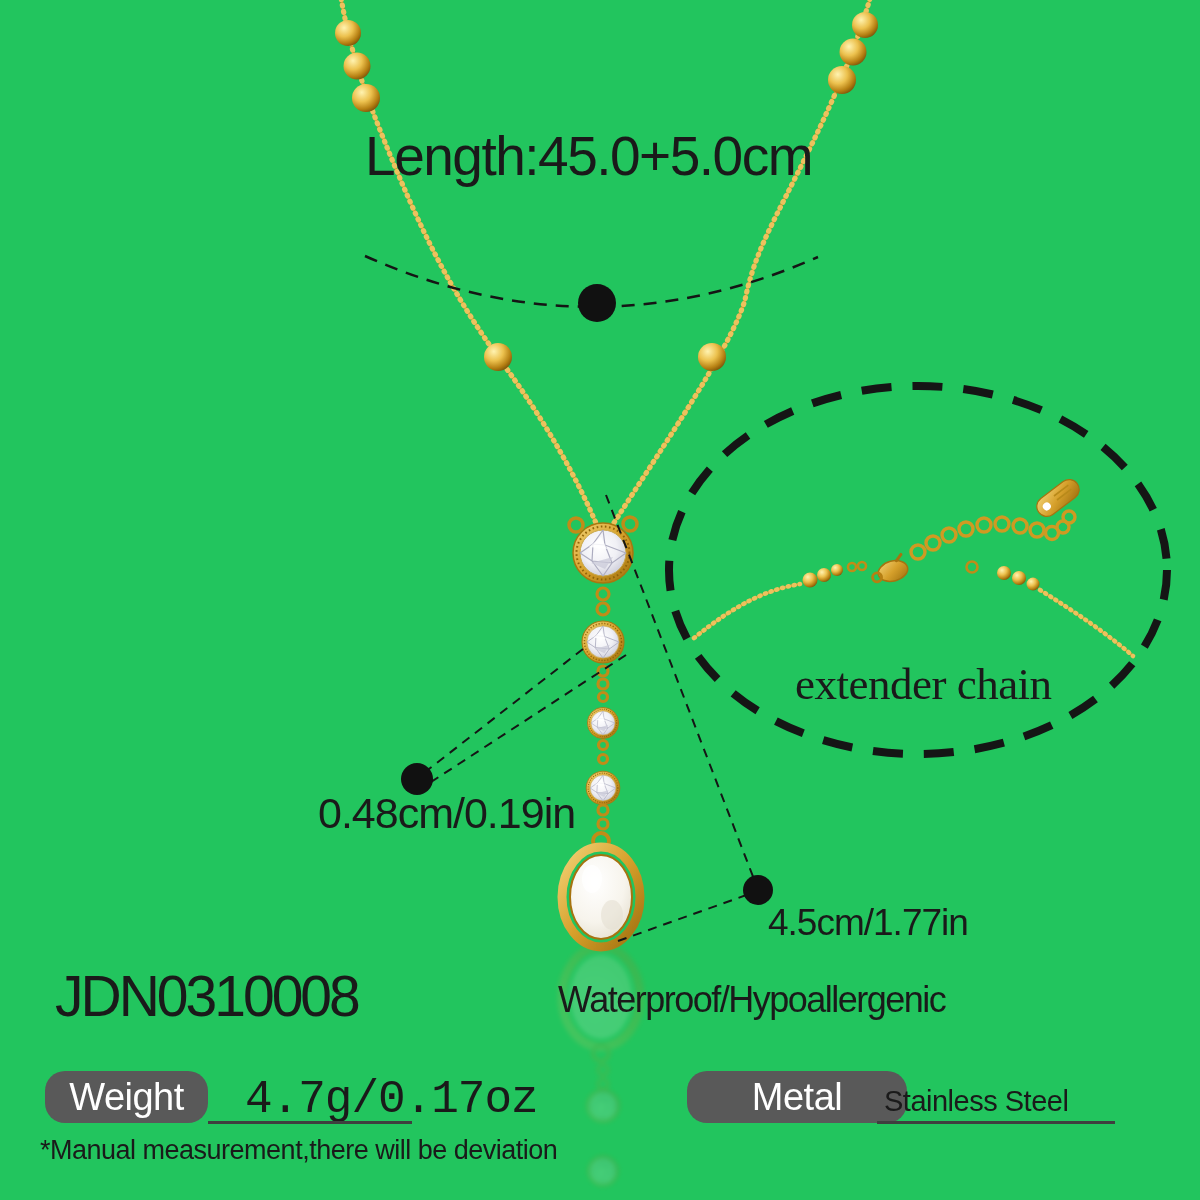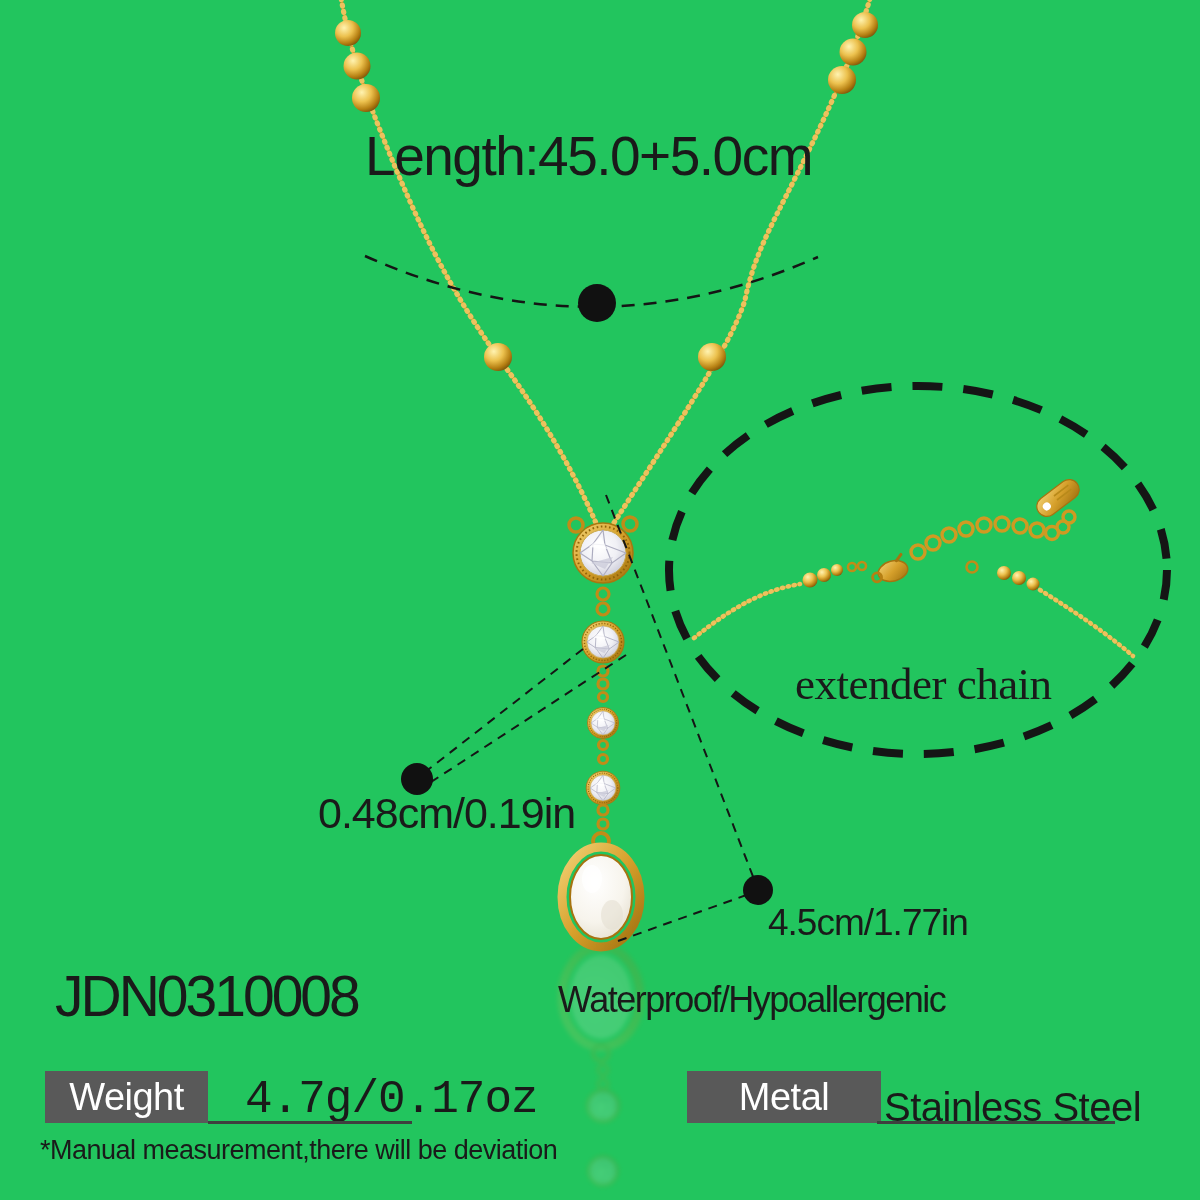--- a/index.html
+++ b/index.html
@@ -8,27 +8,27 @@
     font-family:"Liberation Sans",sans-serif;color:#1a1a1a;
   }
   #art{position:absolute;left:0;top:0;width:1200px;height:1200px;}
   .txt{position:absolute;white-space:nowrap;color:#1a1a1a;}
   .length-block{right:388px;top:125px;text-align:right;font-size:55px;line-height:63px;letter-spacing:-1.5px;}
   .extender-label{left:795px;top:658px;font-size:45px;letter-spacing:-0.5px;font-family:Liberation Serif, serif;}
   .stone-label{left:282px;top:789px;font-size:43px;letter-spacing:-1px;margin-left:36px;}
   .drop-label{left:768px;top:902px;font-size:37px;letter-spacing:-1px;}
   .sku{left:55px;top:963px;font-size:57px;letter-spacing:-3px;}
   .feature{left:532px;top:979px;font-size:36px;letter-spacing:-1.5px;margin-left:26px;}
-  .spec-box{position:absolute;top:1071px;height:52px;background:#595959;display:flex;align-items:center;justify-content:center;}
+  .spec-box{position:absolute;top:1071px;height:52px;background:#595959;display:flex;align-items:center;justify-content:center;border-radius:20px;}
   .spec-box span{color:#ffffff;font-size:38px;letter-spacing:-0.5px;}
   .spec-underline{position:absolute;top:1121px;height:3px;background:#3f3f3f;}
   .weight-box{left:45px;width:163px;}
-  .metal-box{left:687px;width:194px;}
+  .metal-box{left:687px;width:220px;}
   .weight-value{left:245px;top:1074px;font-size:46px;letter-spacing:-1px;font-family:Liberation Mono, monospace;}
-  .metal-value{left:884px;top:1085px;font-size:40px;letter-spacing:-0.5px;}
+  .metal-value{left:884px;top:1085px;font-size:29px;letter-spacing:-0.5px;}
   .weight-underline{left:208px;width:204px;}
   .metal-underline{left:877px;width:238px;}
   .footnote{left:40px;top:1135px;font-size:27px;letter-spacing:-0.5px;}
 </style>
 </head>
 <body>
 
 <div id="stage">
 
   <svg id="art" viewBox="0 0 1200 1200">

